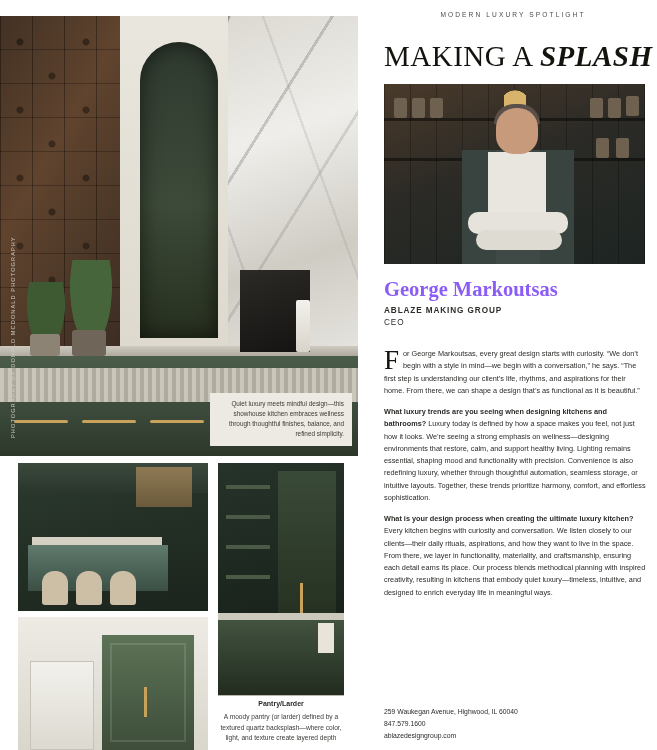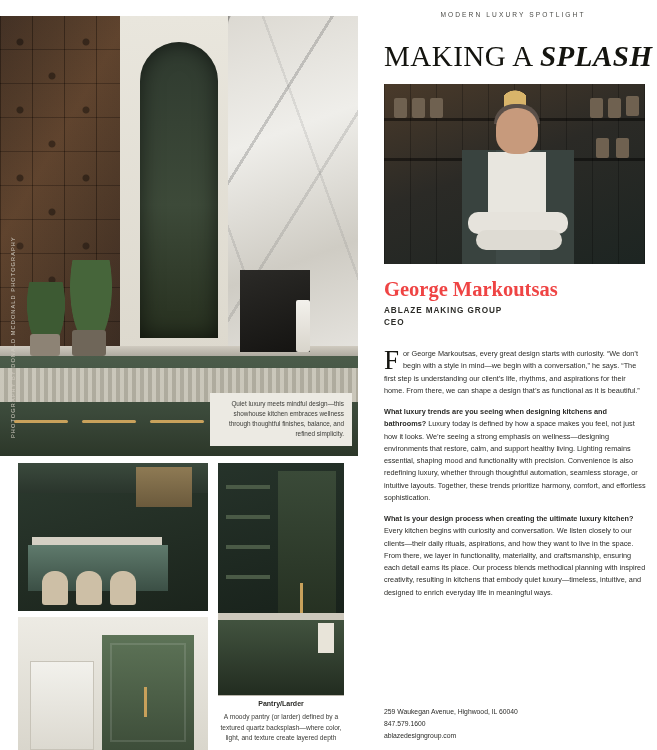--- a/index.html
+++ b/index.html
@@ -290,36 +290,36 @@
   .p-vest-r{position:absolute;left:156px;top:66px;width:34px;height:114px;background:#39433f;}
   .p-arm{position:absolute;left:84px;top:128px;width:100px;height:22px;background:#e6e3dc;border-radius:10px;}
   .p-arm2{position:absolute;left:92px;top:146px;width:86px;height:20px;background:#dedbd3;border-radius:10px;}
 
   .name {
     position: absolute;
     left: 26px; top: 278px;
     font-family: "Liberation Serif", serif;
     font-size: 20.5px;
     font-weight: bold;
-    color: #ef4444;
+    color: #8b5cf6;
     white-space: nowrap;
   }
   .company {
     position: absolute;
     left: 26px; top: 306px;
     font-size: 8.2px;
     font-weight: bold;
     letter-spacing: .9px;
     color: #2d2d29;
   }
   .role {
     position: absolute;
     left: 26px; top: 318px;
     font-size: 8.2px;
-    font-weight: bold;
+    font-weight: normal;
     letter-spacing: .9px;
     color: #2d2d29;
   }
 
   .body-copy {
     position: absolute;
     left: 26px; top: 348px;
     width: 262px;
     font-size: 7.3px;
     line-height: 1.68;

